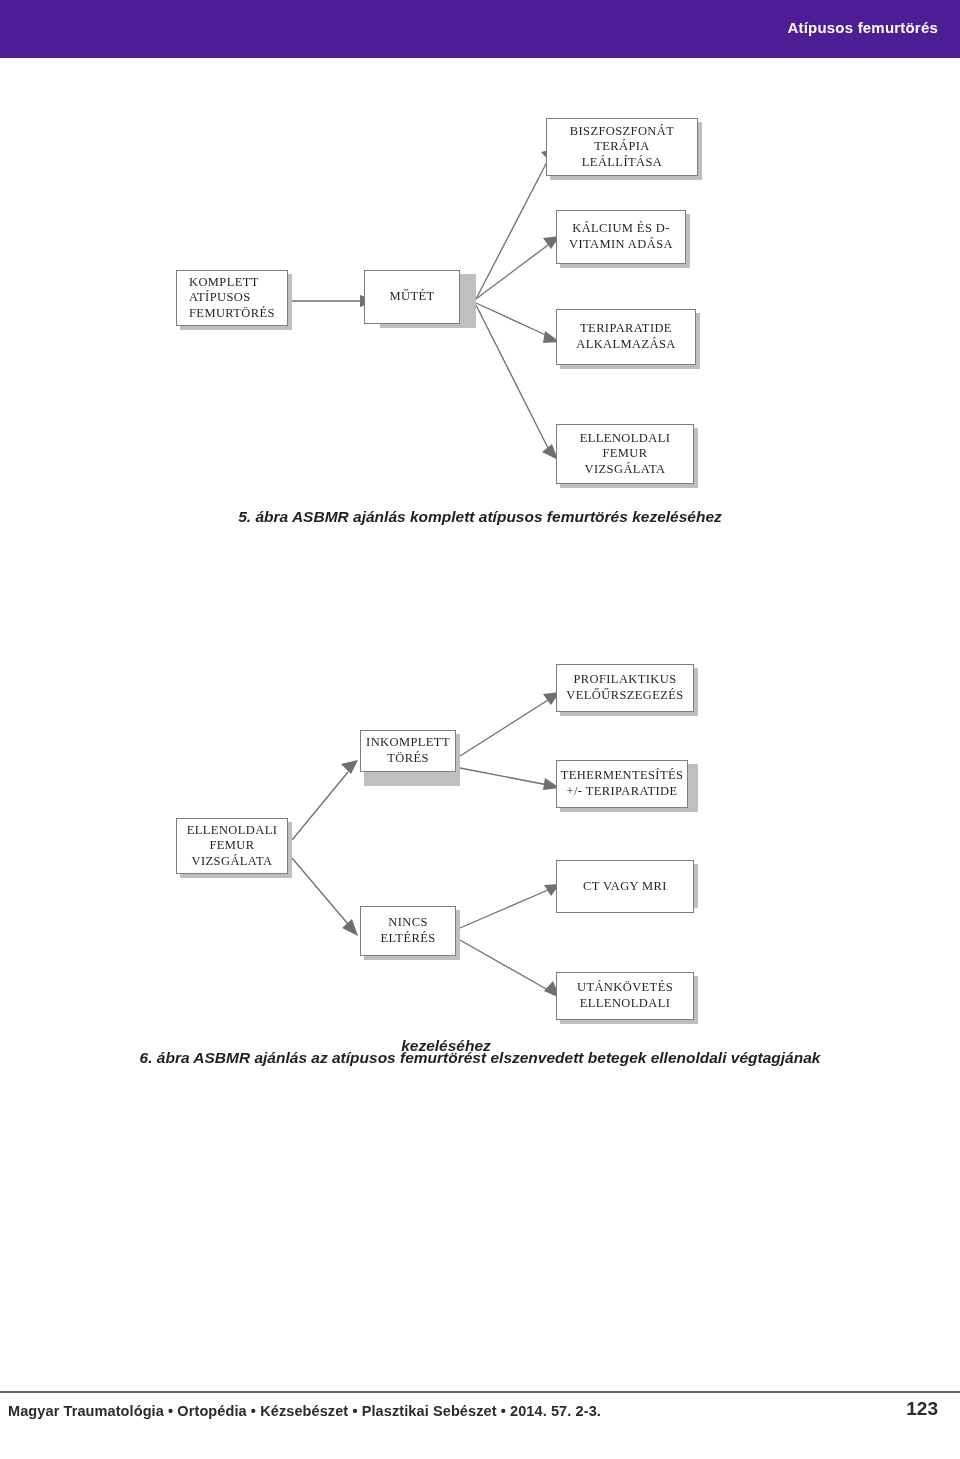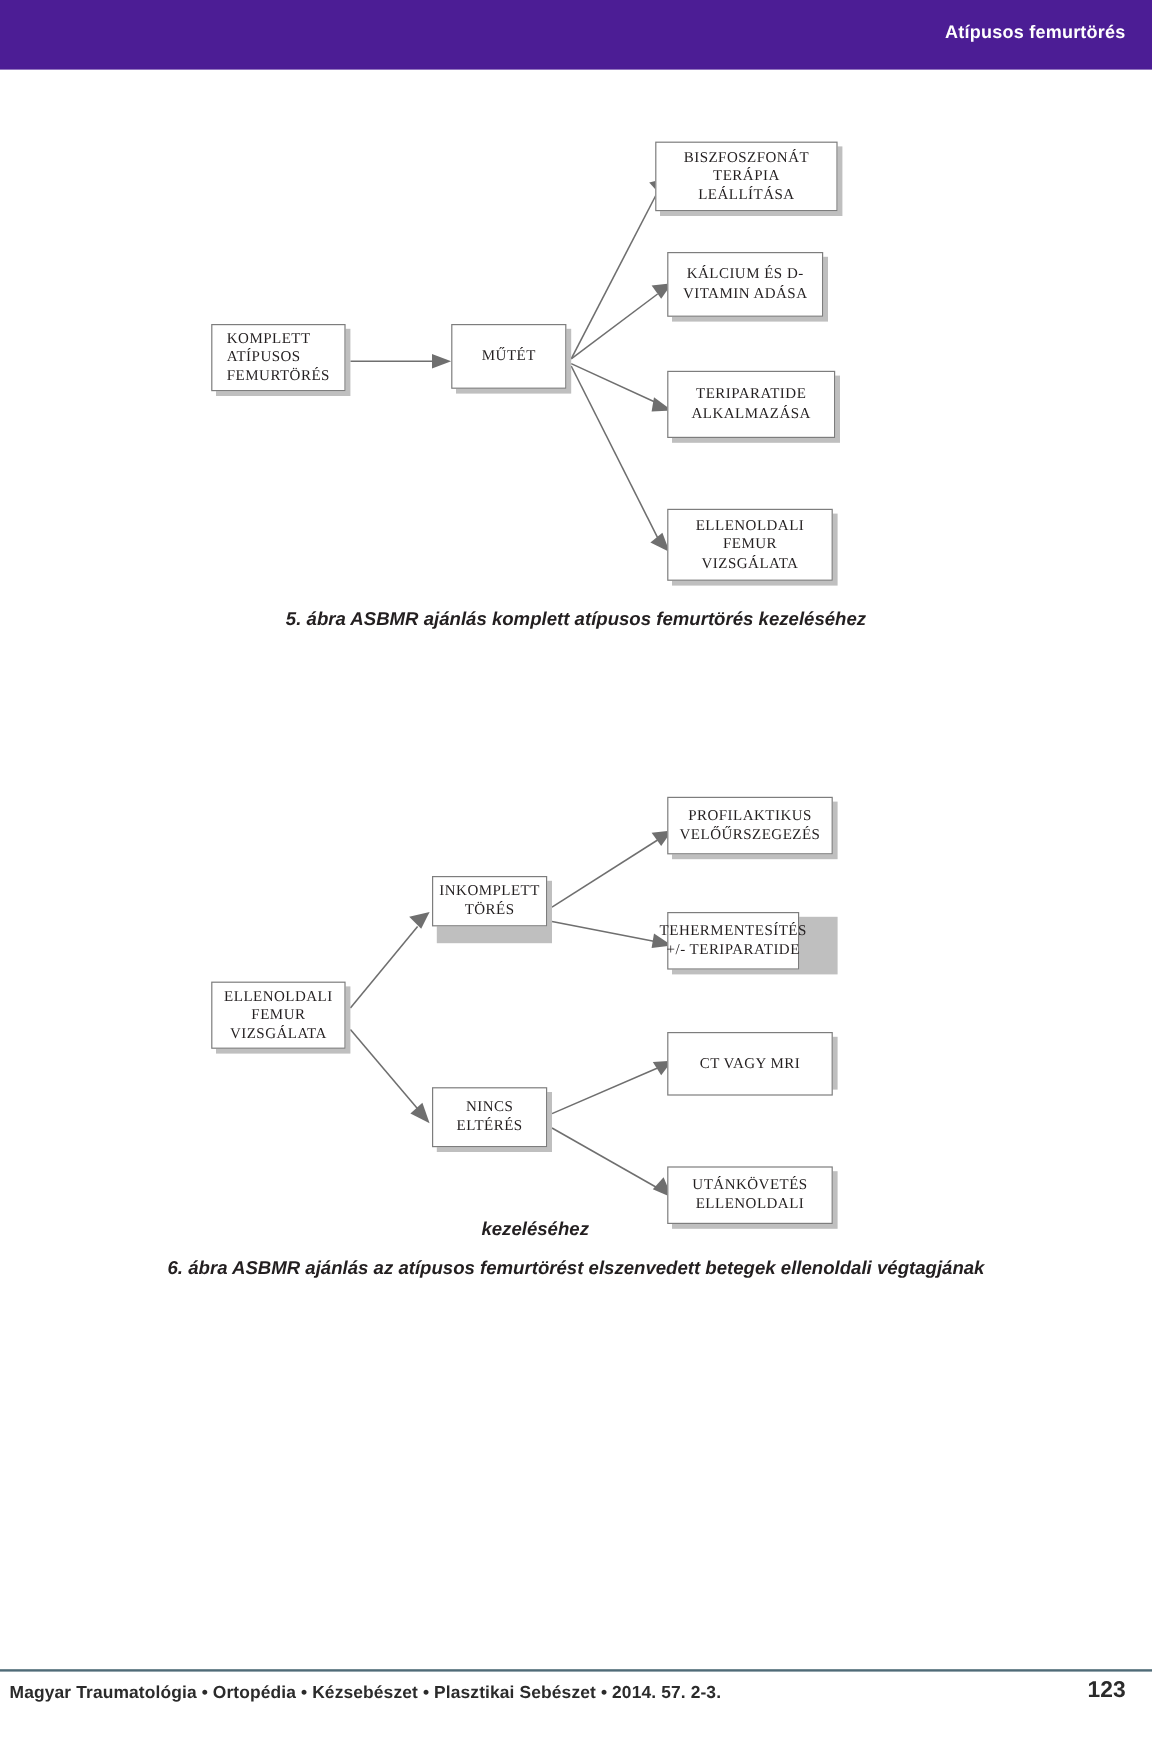--- a/index.html
+++ b/index.html
@@ -161,21 +161,21 @@
 </div>
 
 <div class="shadow" style="left:180px; top:274px; width:112px; height:56px;"></div>
 <div class="dbox" style="left:176px; top:270px; width:112px; height:56px; justify-content:flex-start; padding-left:12px; text-align:left;align-items:center;">
   <span class="lines" style="text-align:left;">KOMPLETT
 ATÍPUSOS
 FEMURTÖRÉS</span>
 </div>
 
 <div class="shadow" style="left:380px; top:274px; width:96px; height:54px;"></div>
-<div class="dbox" style="left:376px; top:270px; width:96px; height:54px;">
+<div class="dbox" style="left:364px; top:270px; width:96px; height:54px;">
   <span class="lines">MŰTÉT</span>
 </div>
 
 <div class="caption" style="left:0px; top:506px; width:960px;">5. ábra ASBMR ajánlás komplett atípusos femurtörés kezeléséhez</div>
 
 <svg class="conn" width="960" height="1459">
 
   <line x1="292" y1="840" x2="348" y2="772" stroke="#6f6f6f" stroke-width="1.3"></line>
   <polygon points="358,760 341,764 351,774" fill="#6f6f6f"></polygon>
 
@@ -195,21 +195,21 @@
   <polygon points="560,998 553,981 544,991" fill="#6f6f6f"></polygon>
 </svg>
 
 <div class="shadow" style="left:560px; top:668px; width:138px; height:48px;"></div>
 <div class="dbox" style="left:556px; top:664px; width:138px; height:48px;">
   <span class="lines">PROFILAKTIKUS
 VELŐŰRSZEGEZÉS</span>
 </div>
 
 <div class="shadow" style="left:560px; top:764px; width:138px; height:48px;"></div>
-<div class="dbox" style="left:556px; top:760px; width:110px; height:48px;">
+<div class="dbox" style="left:556px; top:760px; width:132px; height:48px;">
   <span class="lines">TEHERMENTESÍTÉS
 +/- TERIPARATIDE</span>
 </div>
 
 <div class="shadow" style="left:364px; top:734px; width:96px; height:52px;"></div>
 <div class="dbox" style="left:360px; top:730px; width:96px; height:40px;">
   <span class="lines">INKOMPLETT
 TÖRÉS</span>
 </div>
 
@@ -231,17 +231,17 @@
 ELTÉRÉS</span>
 </div>
 
 <div class="shadow" style="left:560px; top:976px; width:138px; height:48px;"></div>
 <div class="dbox" style="left:556px; top:972px; width:138px; height:48px;">
   <span class="lines">UTÁNKÖVETÉS
 ELLENOLDALI</span>
 </div>
 
 <div class="caption" style="left:0px; top:1047px; width:960px;">6. ábra ASBMR ajánlás az atípusos femurtörést elszenvedett betegek ellenoldali végtagjának</div>
-<div class="caption" style="left:0px; top:1014px; width:892px;">kezeléséhez</div>
+<div class="caption" style="left:0px; top:1035px; width:892px;">kezeléséhez</div>
 
 <div class="footer-rule"></div>
 <div class="footer-text">Magyar Traumatológia • Ortopédia • Kézsebészet • Plasztikai Sebészet • 2014. 57. 2-3.</div>
 <div class="footer-page">123</div>
 
 </body></html>

